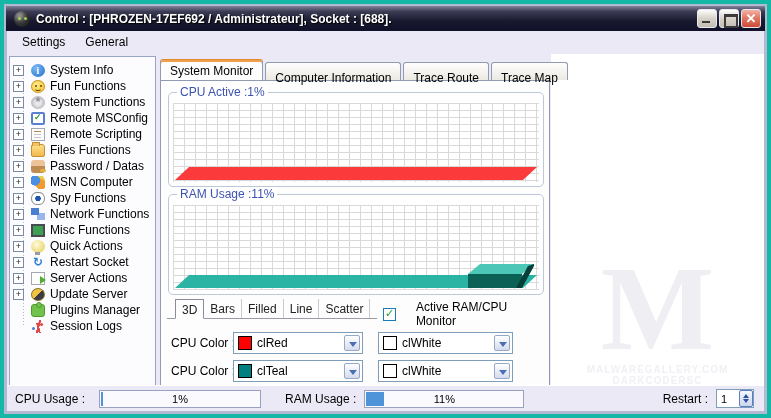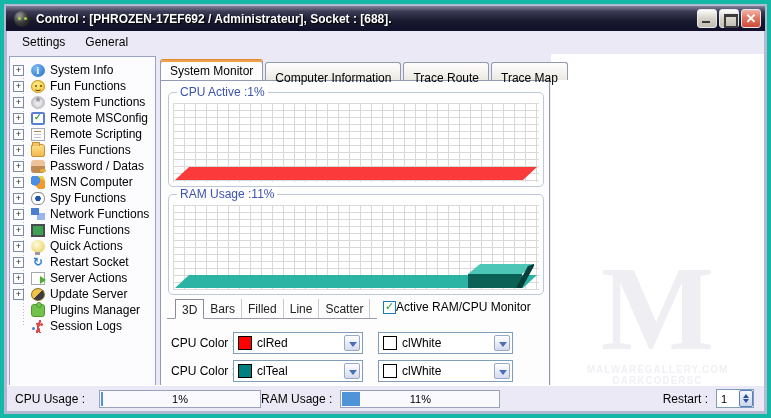--- a/index.html
+++ b/index.html
@@ -136,21 +136,21 @@
   .raised .topface{position:absolute;left:0;top:0;width:66px;height:10px;background:#4cc6b6;
     clip-path:polygon(12px 0,66px 0,54px 10px,0 10px);}
   .raised .frontface{position:absolute;left:0;top:10px;width:54px;height:14px;background:#0b6156;}
   .raised .sideface{position:absolute;left:48px;top:0;width:18px;height:24px;background:#063f38;
     clip-path:polygon(18px 0,18px 2px,6px 24px,0 24px,12px 2px);}
   
   .subtabs{position:absolute;left:6px;top:218px;width:210px;height:20px;display:flex;align-items:stretch;
     border-bottom:1px solid #9a9aa8;}
   .subtab{padding:3px 6px;white-space:nowrap;border-right:1px solid #c9c9d4;color:#222;}
   .subtab.active{border:1px solid #8a8a9a;border-bottom:1px solid #fdfdfe;background:#fdfdfe;font-weight:normal;margin-bottom:-1px;margin-left:8px;}
-  .checkbox-row{position:absolute;left:222px;top:219px;display:flex;align-items:center;gap:0;}
+  .checkbox-row{position:absolute;left:222px;top:219px;display:flex;align-items:center;gap:20px;}
   .checkbox{width:13px;height:13px;background:#fff;border:1px solid #1a7bb9;position:relative;}
   .checkbox::after{content:"\2713";position:absolute;left:1px;top:-2px;color:#21a121;font:bold 11px/13px "DejaVu Sans",sans-serif;}
   
   .color-row{position:absolute;left:10px;display:flex;align-items:center;}
   .cr1{top:251px;} .cr2{top:279px;}
   .cr-label{width:62px;white-space:nowrap;}
   .combo{display:flex;align-items:center;height:22px;background:#fff;border:1px solid #7f9db9;
     padding:2px;margin-right:15px;position:relative;}
   .combo.c-main{width:130px;} .combo.c-bg{width:135px;margin-right:0;}
   .swatch{width:14px;height:14px;border:1px solid #000;margin:0 5px 0 2px;flex:0 0 auto;}
@@ -166,21 +166,21 @@
   .wm-line{font-size:10px;letter-spacing:1px;color:#f0f0f5;font-weight:bold;}
   
   .statusbar{position:absolute;left:3px;right:3px;bottom:3px;height:26px;background:#ece9f6;
     border-top:1px solid #fff;display:flex;align-items:center;}
   .sb-label{white-space:nowrap;}
   .pbar{height:18px;border:1px solid #98a2c0;background:#faf9fd;position:relative;
     font-size:11px;text-align:center;line-height:16px;overflow:hidden;}
   .pfill{position:absolute;left:1px;top:1px;bottom:1px;background:#4f93d9;}
   .ptext{position:relative;z-index:1;}
   .sb-cpu-label{margin-left:8px;} .sb-cpu-bar{width:162px;margin-left:14px;}
-  .sb-ram-label{} .sb-ram-bar{width:160px;margin-left:8px;}
+  .sb-ram-label{margin-left:24px;} .sb-ram-bar{width:160px;margin-left:8px;}
   .sb-int-label{margin-left:auto;}
   .spin{display:flex;align-items:center;height:19px;border:1px solid #7f9db9;background:#fff;margin:0 10px 0 8px;}
   .spin-value{width:22px;padding-left:4px;font-size:11px;}
   .spin-btn{width:14px;height:17px;border:1px solid #5a7fc0;border-radius:2px;
     background:linear-gradient(180deg,#f4f6fc,#ccd6ee);position:relative;}
   .spin-btn::before{content:"";position:absolute;left:3px;top:3px;
     border-left:3px solid transparent;border-right:3px solid transparent;border-bottom:4px solid #2a52a0;}
   .spin-btn::after{content:"";position:absolute;left:3px;bottom:3px;
     border-left:3px solid transparent;border-right:3px solid transparent;border-top:4px solid #2a52a0;}
 </style>

